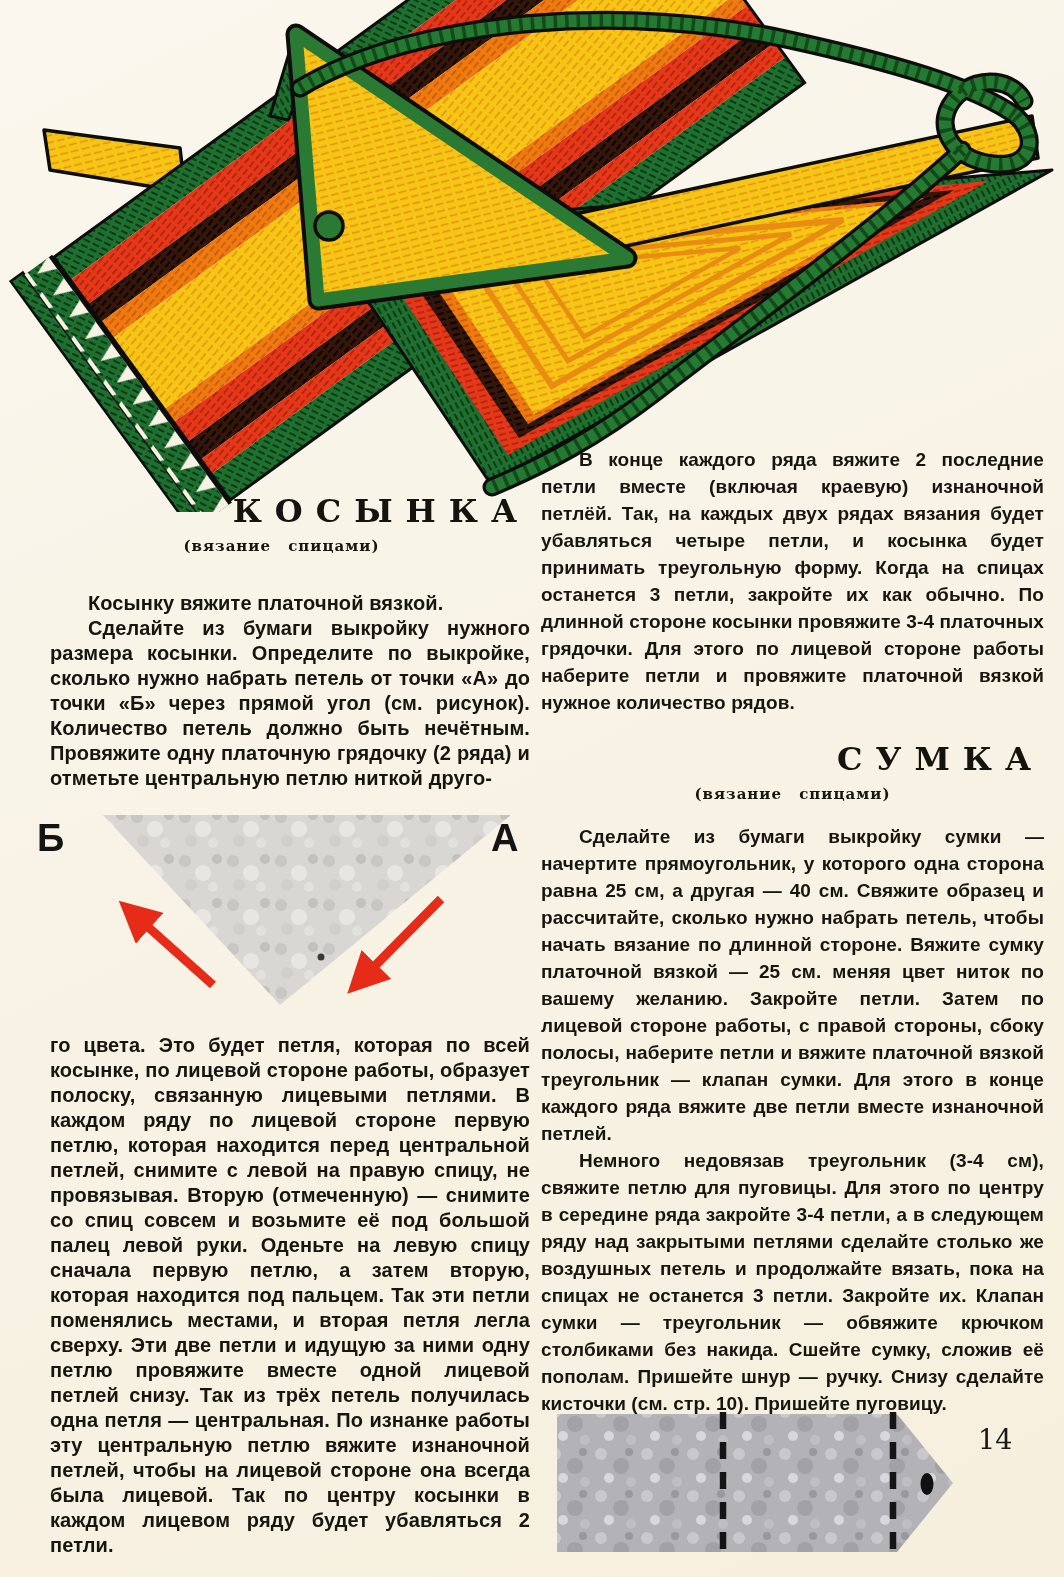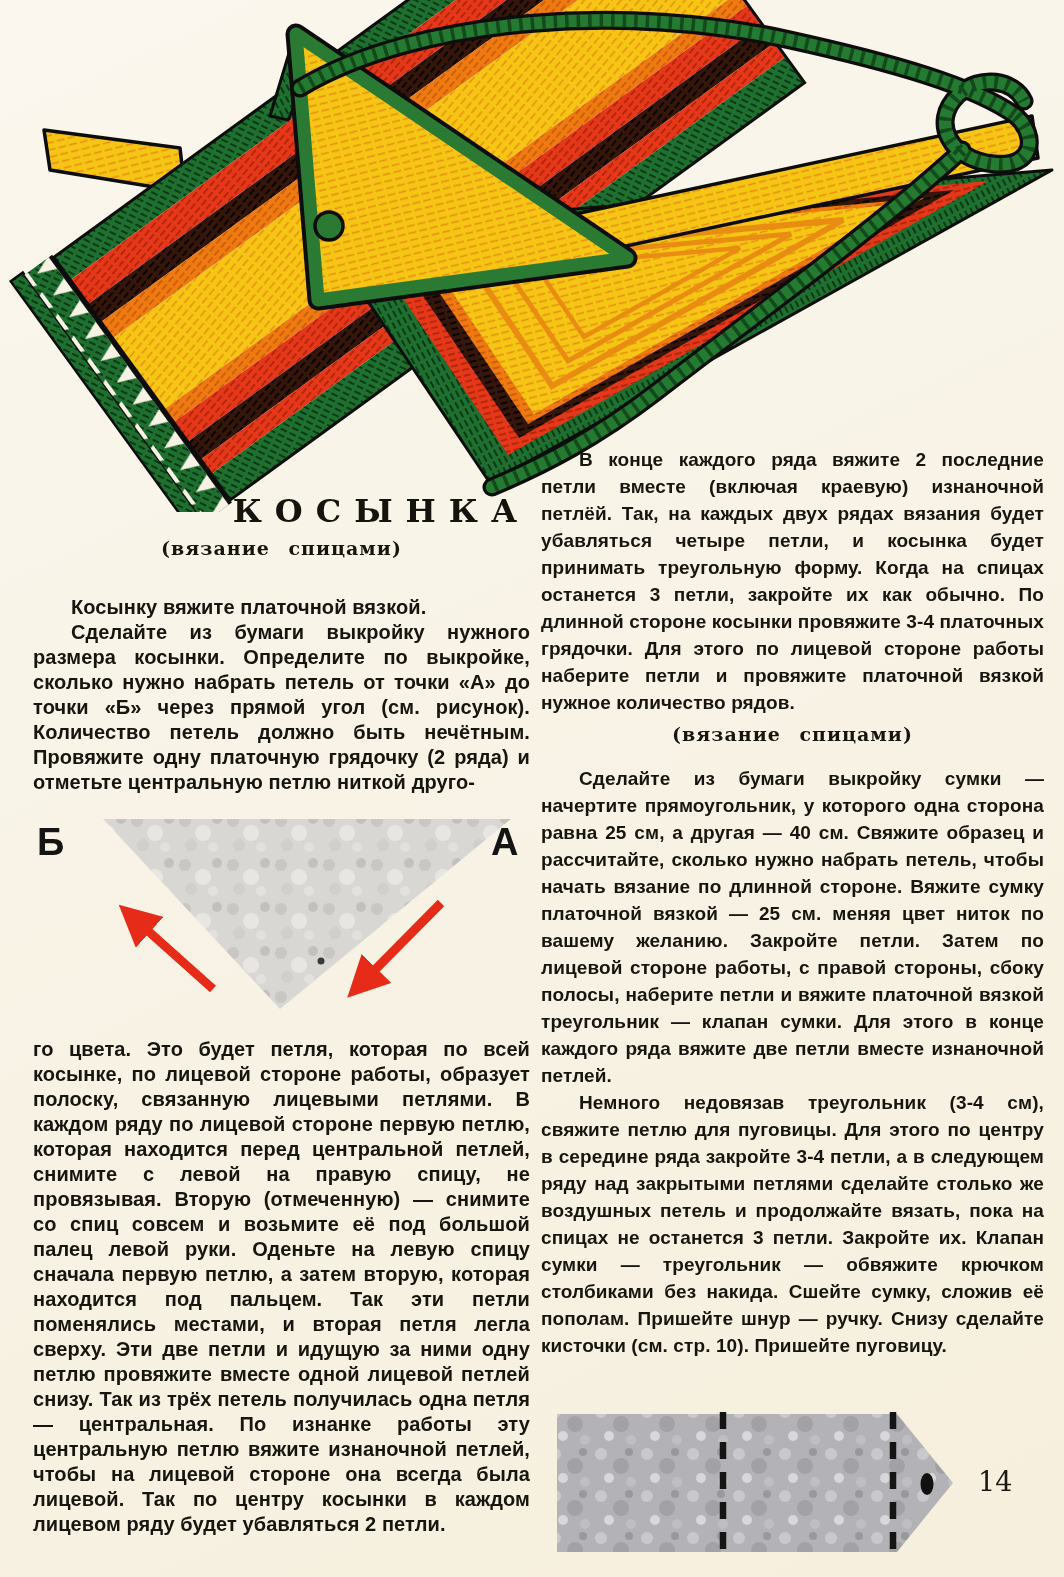--- a/index.html
+++ b/index.html
@@ -17,37 +17,37 @@
   .col-left{left:33px;top:492px;width:497px;}
   .col-right{left:541px;top:446px;width:503px;}
   .sec-title{
     font-family:"DejaVu Serif",serif;
     font-size:32px;font-weight:700;
     letter-spacing:13px;text-indent:13px;
     text-align:right;margin:0;color:#15130e;
   }
   .sec-sub{
     font-family:"DejaVu Serif",serif;
-    font-size:19px;font-weight:700;
+    font-size:15px;font-weight:700;
     letter-spacing:1px;word-spacing:11px;
     text-align:center;margin:7px 0 0;
   }
   .col-left .sec-sub{margin-bottom:36px;}
   .col-right .sec-title{margin-top:24px;}
   .col-right .sec-sub{margin-bottom:20px;}
   .col p{
     margin:0;text-align:justify;font-weight:700;
   }
-  .col-left p{font-size:20px;line-height:25px;letter-spacing:0.1px;}
+  .col-left p{font-size:20px;line-height:25px;letter-spacing:0.1px;margin-left:17px;}
   .col-right p{font-size:19px;line-height:27px;letter-spacing:0.1px;}
   .indent{text-indent:38px;}
   .figure1{margin:16px 0 14px 0;}
   .figure2{position:absolute;left:545px;top:1404px;}
   .pagenum{
-    position:absolute;left:978px;top:1466px;
+    position:absolute;left:978px;top:1424px;
     font-family:"DejaVu Serif",serif;
     font-size:27px;color:#1b1914;
   }
   .flab{font-family:"Liberation Sans",sans-serif;font-weight:700;font-size:38px;fill:#141414;}
 </style>
 </head>
 <body>
 
 <div class="page">
 
@@ -170,20 +170,21 @@
         <line x1="408" y1="92" x2="323" y2="178" stroke="#e62b18" stroke-width="9" marker-end="url(#arr)"></line>
       </svg>
     </div>
 
     <p>го цвета. Это будет петля, которая по всей косынке, по лицевой стороне работы, образует полоску, связанную лицевыми петлями. В каждом ряду по лицевой стороне первую петлю, которая находится перед центральной петлей, снимите с левой на правую спицу, не провязывая. Вторую (отмеченную) — снимите со спиц совсем и возьмите её под большой палец левой руки. Оденьте на левую спицу сначала первую петлю, а затем вторую, которая находится под пальцем. Так эти петли поменялись местами, и вторая петля легла сверху. Эти две петли и идущую за ними одну петлю провяжите вместе одной лицевой петлей снизу. Так из трёх петель получилась одна петля — центральная. По изнанке работы эту центральную петлю вяжите изнаночной петлей, чтобы на лицевой стороне она всегда была лицевой. Так по центру косынки в каждом лицевом ряду будет убавляться 2 петли.</p>
   </div>
 
   <div class="col col-right">
     <p class="indent">В конце каждого ряда вяжите 2 последние петли вместе (включая краевую) изнаночной петлёй. Так, на каждых двух рядах вязания будет убавляться четыре петли, и косынка будет принимать треугольную форму. Когда на спицах останется 3 петли, закройте их как обычно. По длинной стороне косынки провяжите 3-4 платочных грядочки. Для этого по лицевой стороне работы наберите петли и провяжите платочной вязкой нужное количество рядов.</p>
 
+    <h1 class="sec-title">СУМКА</h1>
     <div class="sec-sub">(вязание спицами)</div>
 
     <p class="indent">Сделайте из бумаги выкройку сумки — начертите прямоугольник, у которого одна сторона равна 25 см, а другая — 40 см. Свяжите образец и рассчитайте, сколько нужно набрать петель, чтобы начать вязание по длинной стороне. Вяжите сумку платочной вязкой — 25 см. меняя цвет ниток по вашему желанию. Закройте петли. Затем по лицевой стороне работы, с правой стороны, сбоку полосы, наберите петли и вяжите платочной вязкой треугольник — клапан сумки. Для этого в конце каждого ряда вяжите две петли вместе изнаночной петлей.</p>
     <p class="indent">Немного недовязав треугольник (3-4 см), свяжите петлю для пуговицы. Для этого по центру в середине ряда закройте 3-4 петли, а в следующем ряду над закрытыми петлями сделайте столько же воздушных петель и продолжайте вязать, пока на спицах не останется 3 петли. Закройте их. Клапан сумки — треугольник — обвяжите крючком столбиками без накида. Сшейте сумку, сложив её пополам. Пришейте шнур — ручку. Снизу сделайте кисточки (см. стр. 10). Пришейте пуговицу.</p>
   </div>
 
   <div class="figure2">
     <svg width="470" height="160" viewBox="0 0 470 160">
       <defs>
         <pattern id="noise2" patternUnits="userSpaceOnUse" width="46" height="42">

